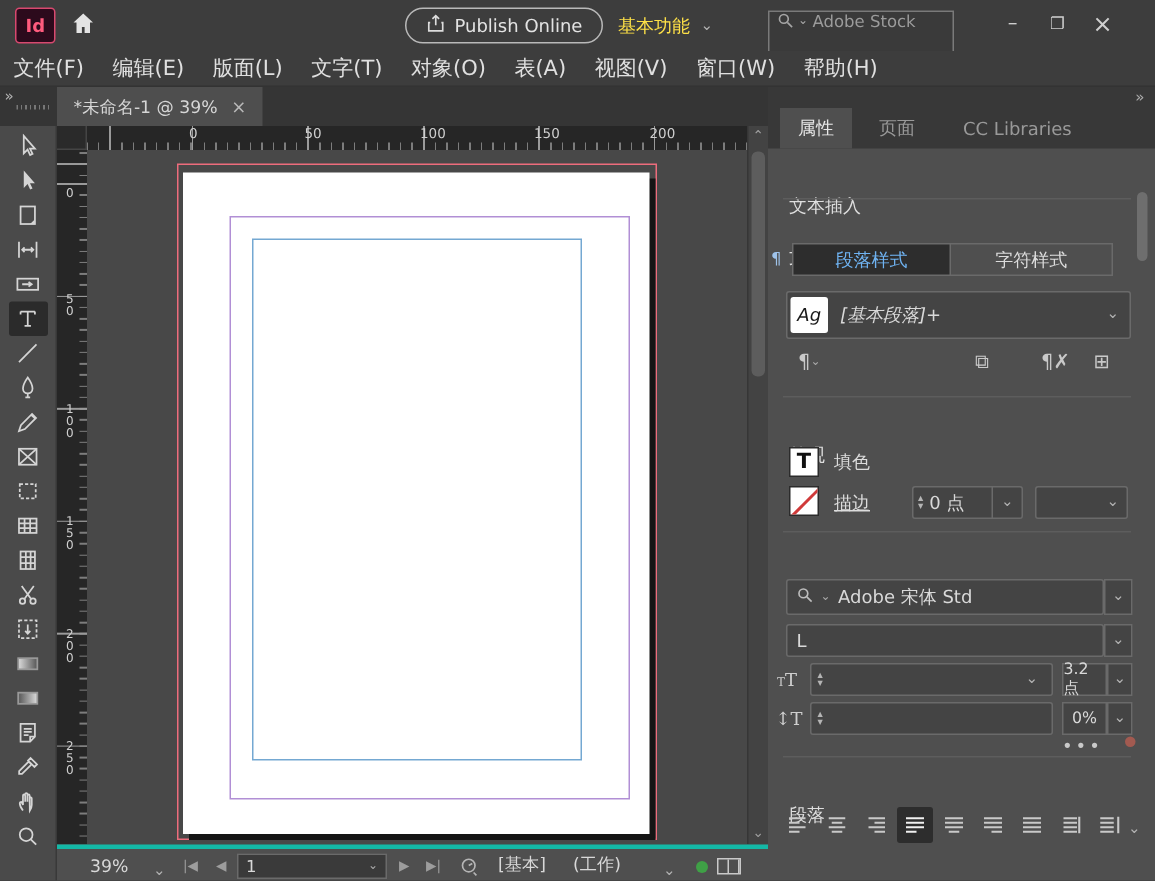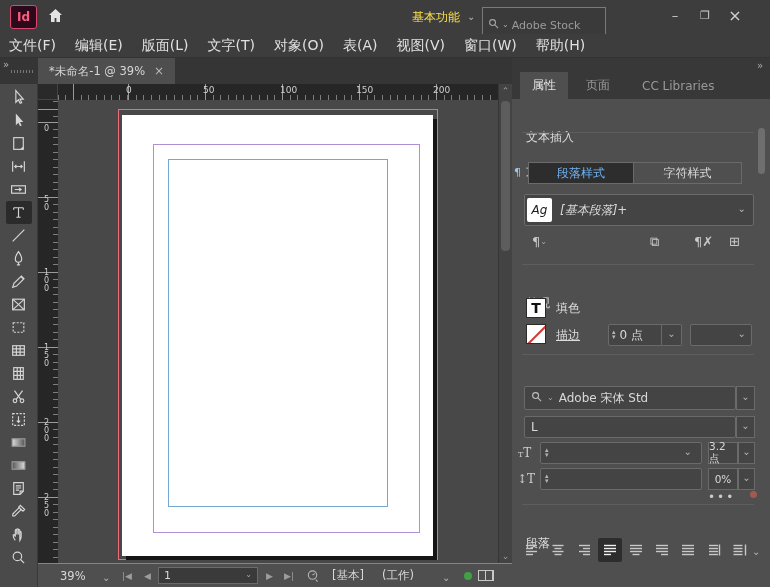--- a/index.html
+++ b/index.html
@@ -12,22 +12,22 @@
 
   
   #titlebar{position:absolute;left:0;top:0;width:770px;height:34px;background:#3d3d3d;}
   #app-logo{position:absolute;left:10px;top:5px;width:27px;height:24px;background:#2c0a1c;
     border:1px solid #d8496f;border-radius:3px;color:#ff5b7e;font-weight:bold;font-size:12px;
     display:flex;align-items:center;justify-content:center;}
   #home-icon{position:absolute;left:47px;top:8px;}
   #publish-btn{position:absolute;left:270px;top:5px;height:24px;border:1px solid #b9b9b9;
     border-radius:13px;display:flex;align-items:center;gap:6px;padding:0 13px;color:#e3e3e3;background:transparent;}
   #workspace{position:absolute;left:412px;top:9px;display:flex;gap:7px;align-items:center;color:#fde047;}
-  #stock-search{position:absolute;left:482px;top:7px;width:124px;height:36px;background:#3a3a3a;
-    border:1px solid #7a7a7a;display:flex;align-items:center;gap:3px;padding:0 5px;color:#9b9b9b;font-size:11px;}
+  #stock-search{position:absolute;left:512px;top:7px;width:124px;height:36px;background:#3a3a3a;
+    border:1px solid #7a7a7a;display:flex;gap:3px;padding:0 5px;color:#9b9b9b;font-size:11px;}
   .winbtn{position:absolute;top:4px;width:26px;height:22px;display:flex;align-items:center;
     justify-content:center;color:#cfcfcf;font-size:13px;}
   #win-min{left:662px;} #win-max{left:692px;font-size:11px;} #win-close{left:722px;font-size:16px;}
   .chev::after{content:"⌄";font-size:10px;color:#b5b5b5;line-height:6px;display:inline-block;transform:translateY(-2px);}
   .chev-sm::after{content:"⌄";font-size:8px;color:#a8a8a8;line-height:5px;display:inline-block;transform:translateY(-2px);}
 
   
   #menubar{position:absolute;left:0;top:34px;width:770px;height:24px;display:flex;align-items:center;
     gap:19px;padding-left:9px;background:#3d3d3d;border-bottom:1px solid #333;}
   #menubar span{color:#e0e0e0;font-size:14px;}
@@ -67,21 +67,21 @@
     box-shadow:4px 4px 0 #151515;}
   #bleed{position:absolute;left:80px;top:25px;width:320px;height:451px;border:1px solid #ed6c7c;}
   #margin-guides{position:absolute;left:115px;top:60px;width:267px;height:389px;border:1px solid #b18fd5;}
   #text-frame{position:absolute;left:130px;top:75px;width:220px;height:348px;border:1px solid #74a8d2;}
   #canvas-scroll{position:absolute;right:0;top:0;width:14px;bottom:0;background:#434343;border-left:1px solid #363636;}
   #canvas-scroll .thumb{position:absolute;left:2px;right:2px;top:17px;height:150px;background:#5d5d5d;border-radius:4px;}
   .scroll-arrow{position:absolute;left:0;width:100%;text-align:center;color:#9f9f9f;font-size:9px;}
 
   
   #statusbar{position:absolute;left:38px;bottom:0;width:474px;height:24px;background:#4f4f4f;
-    border-top:1px solid #14b8a6;display:flex;align-items:center;font-size:11.5px;color:#d8d8d8;}
+    border-top:3px solid #14b8a6;display:flex;align-items:center;font-size:11.5px;color:#d8d8d8;}
   #statusbar > *{position:absolute;}
   #zoom-level{left:22px;}
   #zoom-chev{left:64px;top:8px;}
   .navglyph{color:#9d9d9d;font-size:9px;top:7px;}
   #nav-first{left:84px;} #nav-prev{left:106px;} #nav-next{left:228px;} #nav-last{left:246px;}
   #nav-first::after{content:"|◀";} #nav-prev::after{content:"◀";}
   #nav-next::after{content:"▶";} #nav-last::after{content:"▶|";}
   #page-box{left:120px;top:3px;width:100px;height:17px;background:#3a3a3a;border:1px solid #6a6a6a;
     display:flex;align-items:center;justify-content:space-between;padding:0 5px;font-size:11px;}
   #preflight-icon{left:268px;top:5px;}
@@ -161,20 +161,31 @@
 </head>
 <body>
 
 <div id="titlebar">
   <div id="app-logo">Id</div>
   <span id="home-icon">
     <svg width="17" height="16" viewBox="0 0 16 16">
         <path d="M8 1 1.5 7h2v7h3.6v-4h1.8v4h3.6V7h2z" fill="#e3e3e3"></path>
       </svg>
   </span>
+  <div id="publish-btn">
+    <span>
+      <svg width="13" height="13" viewBox="0 0 14 14">
+          <g fill="none" stroke="#dcdcdc" stroke-width="1.2">
+            <path d="M3 6.5H2v6h10v-6h-1"></path>
+            <path d="M7 1.5v7M4.6 3.9 7 1.5l2.4 2.4"></path>
+          </g>
+        </svg>
+    </span>
+    <span>Publish Online</span>
+  </div>
   <div id="workspace">
     <span>基本功能</span>
     <span class="chev"></span>
   </div>
   <div id="stock-search">
     <span>
       <svg width="11" height="11" viewBox="0 0 12 12">
           <g fill="none" stroke="#a5a5a5" stroke-width="1.2">
             <circle cx="5" cy="5" r="3.2"></circle>
             <path d="M7.5 7.5 11 11"></path>

